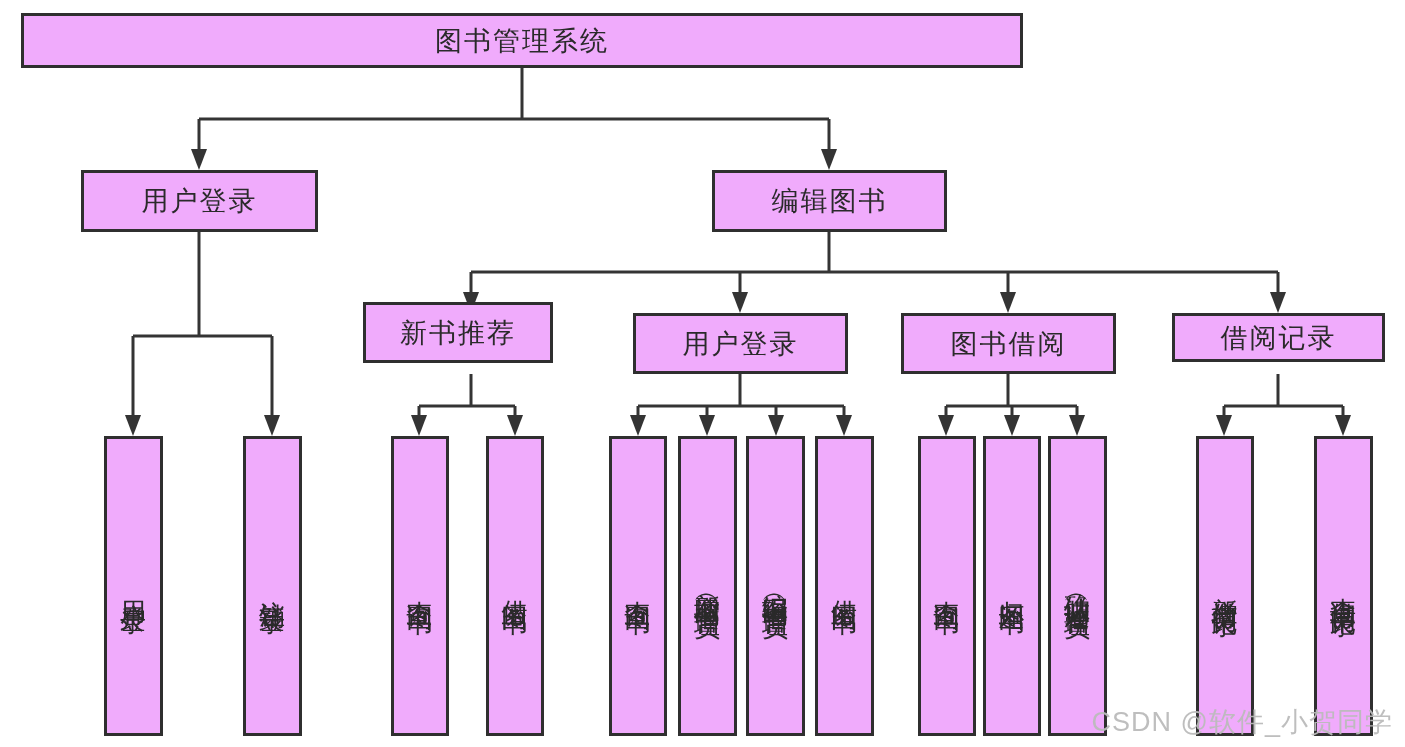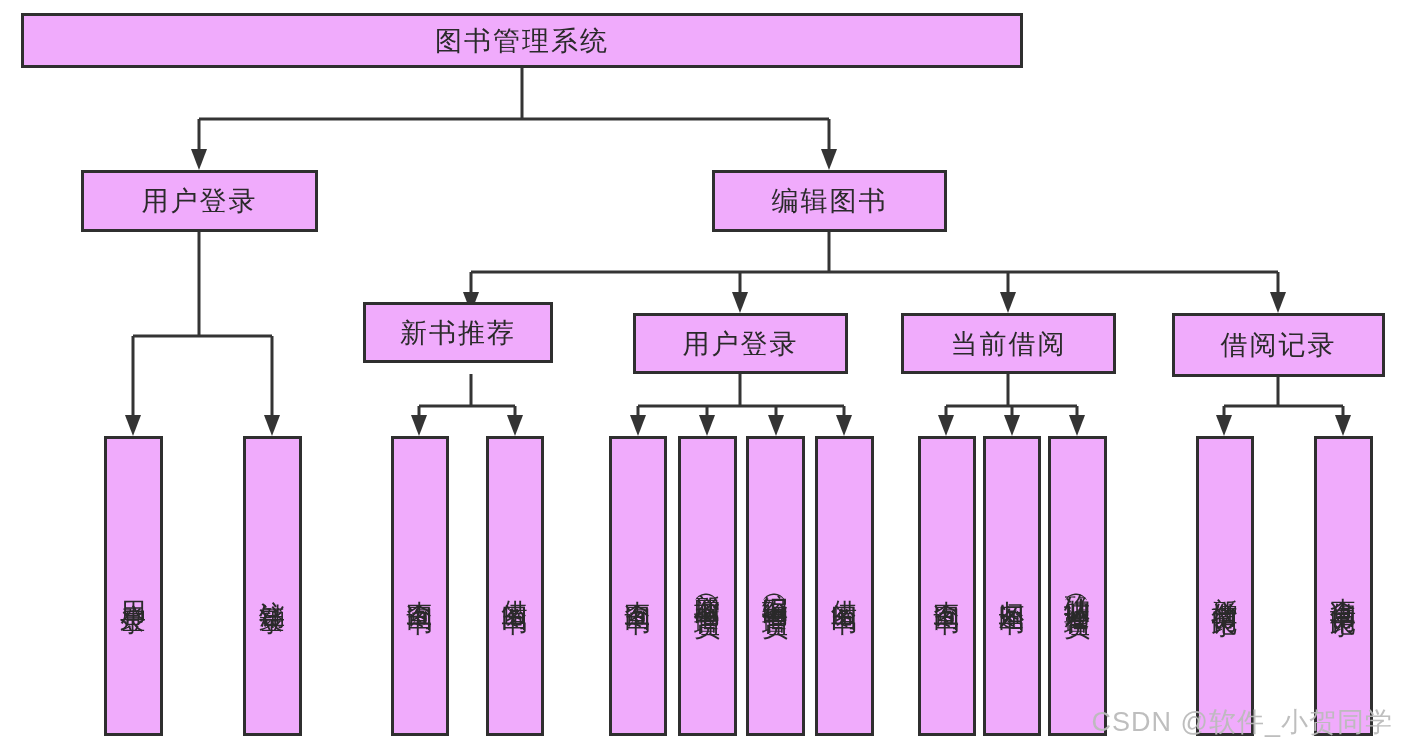--- a/index.html
+++ b/index.html
@@ -96,22 +96,22 @@
     <polygon points="1335,415 1351,415 1343,436"></polygon>
   </svg>
 
   <div class="node" style="left:21px; top:13px; width:1002px; height:55px;">图书管理系统</div>
 
   <div class="node" style="left:81px; top:170px; width:237px; height:62px;">用户登录</div>
   <div class="node" style="left:712px; top:170px; width:235px; height:62px;">编辑图书</div>
 
   <div class="node" style="left:363px; top:302px; width:190px; height:61px;font-family:Liberation Mono, monospace;">新书推荐</div>
   <div class="node" style="left:633px; top:313px; width:215px; height:61px;">用户登录</div>
-  <div class="node" style="left:901px; top:313px; width:215px; height:61px;">当前借阅</div>
-  <div class="node" style="left:1172px; top:313px; width:213px; height:64px;font-family:Liberation Mono, monospace;">借阅记录</div>
+  <div class="node" style="left:901px; top:313px; width:215px; height:61px;">图书借阅</div>
+  <div class="node" style="left:1172px; top:313px; width:213px; height:49px;font-family:Liberation Mono, monospace;">借阅记录</div>
 
   <div class="node leaf" style="left:104px; top:436px; width:59px; height:300px;">
     <span class="vtext">用户登录</span>
   </div>
   <div class="node leaf" style="left:243px; top:436px; width:59px; height:300px;">
     <span class="vtext">注销登录</span>
   </div>
 
   <div class="node leaf" style="left:391px; top:436px; width:58px; height:300px;">
     <span class="vtext">查询图书</span>

